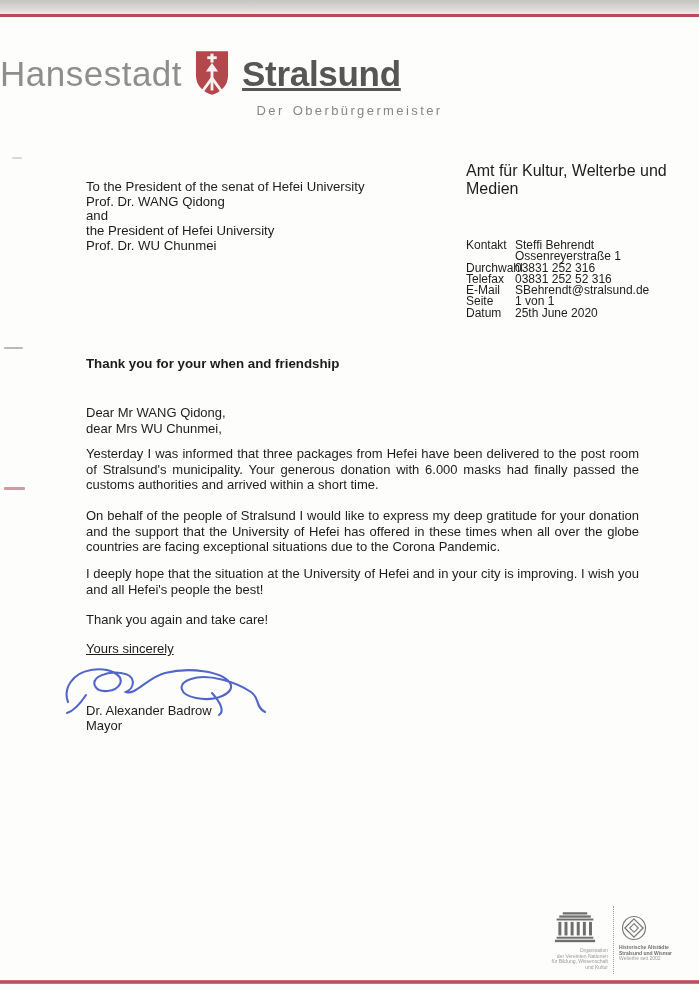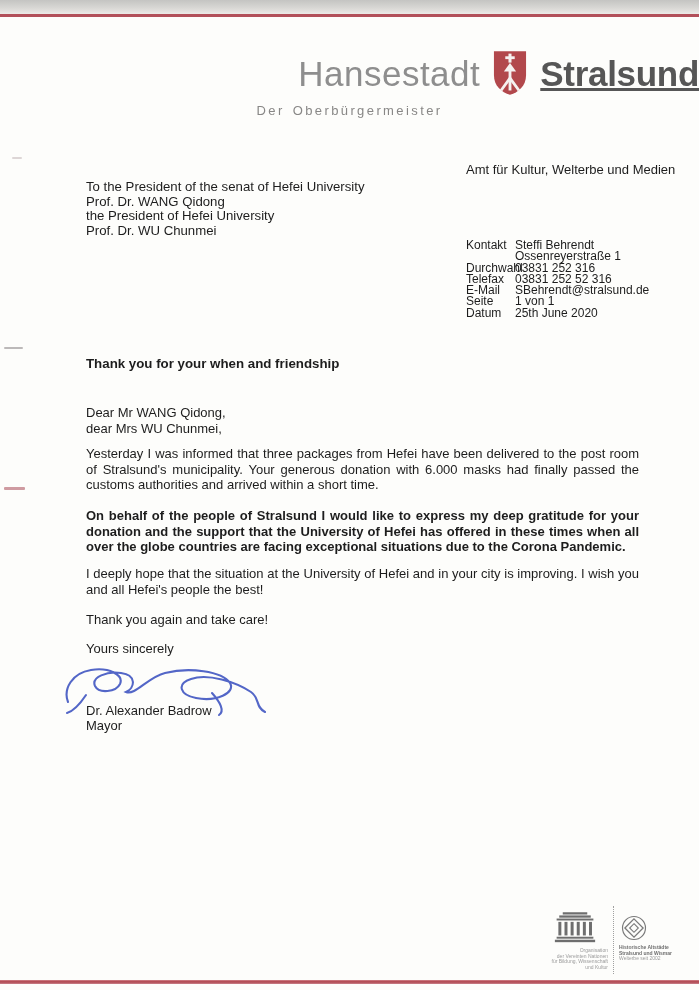--- a/index.html
+++ b/index.html
@@ -14,44 +14,44 @@
   .rule-top{position:absolute;left:0;top:14px;width:699px;height:3px;background:#b2505a;}
   .rule-bottom{position:absolute;left:0;top:980px;width:699px;height:4px;
     background:linear-gradient(180deg,#d2858b 0%,#ae434c 45%,#c9818a 100%);}
   .fold-mark{position:absolute;border-radius:1px;}
   .fm1{left:12px;top:157px;width:10px;height:2px;background:#ddd6d6;}
   .fm2{left:4px;top:347px;width:19px;height:2px;background:#bcb9b9;}
   .fm3{left:4px;top:487px;width:21px;height:3px;background:#cf9ba1;}
 
   
   .letterhead{position:absolute;left:0;top:50px;width:699px;text-align:center;}
-  .brandline{display:flex;justify-content:flex-end;align-items:center;gap:13px;height:48px;}
+  .brandline{display:flex;justify-content:flex-start;align-items:center;gap:13px;height:48px;}
   .brand-light{font-size:35px;color:#8e8e8e;letter-spacing:.5px;}
   .brand-bold{font-size:35px;font-weight:bold;color:#565656;letter-spacing:-.3px;text-decoration:underline;}
   .crest{width:34px;height:46px;margin-top:-2px;}
   .brand-sub{margin-top:5px;font-size:13px;color:#888786;letter-spacing:2.4px;word-spacing:2px;}
 
   
   .recipient{position:absolute;left:86px;top:180px;font-size:13.2px;line-height:14.7px;}
 
   
-  .department{position:absolute;left:466px;top:162px;font-size:13px;color:#1d1d1d;}
+  .department{position:absolute;left:466px;top:162px;font-size:16px;color:#1d1d1d;}
   .contact{position:absolute;left:466px;top:196px;font-size:12px;line-height:11.3px;margin-top:44px;}
   .contact .row{display:flex;}
   .contact .lbl{width:49px;flex:0 0 49px;}
   .contact .val{white-space:nowrap;}
 
   
   .subject{position:absolute;left:86px;top:356px;width:556px;font-weight:bold;font-size:13.3px;}
   .salutation{position:absolute;left:86px;top:405px;font-size:13px;line-height:15.5px;}
   .para{position:absolute;left:86px;width:553px;font-size:13px;line-height:15.6px;
     text-align:justify;margin:0;}
-  .p1{top:446px;} .p2{top:508px;font-weight:bold;} .p3{top:566px;}
+  .p1{top:446px;} .p2{top:508px;} .p3{top:566px;}
   .closing{position:absolute;left:86px;top:612px;font-size:13px;}
-  .valediction{position:absolute;left:86px;top:641px;font-size:13px;}
+  .valediction{position:absolute;left:86px;top:641px;font-size:13px;text-decoration:underline;}
   .signature{position:absolute;left:64px;top:662px;width:214px;height:54px;overflow:visible;}
   .signer{position:absolute;left:86px;top:703px;font-size:13px;line-height:15.3px;}
 
   
   .footer{position:absolute;left:542px;top:906px;width:152px;height:70px;
     display:flex;align-items:stretch;}
   .f-col{display:flex;flex-direction:column;align-items:center;}
   .f-col.unesco{width:66px;}
   .f-col.heritage{width:72px;align-items:flex-start;}
   .f-divider{border-left:1px dotted #a0a0a0;margin:0 5px;height:68px;}
@@ -86,20 +86,21 @@
         <path d="M18,29.5 L8.5,42.5 M18,29.5 L27.5,42.5" stroke="#f5f1f0" stroke-width="3" fill="none"></path>
       </svg>
       <span class="brand-bold">Stralsund</span>
     </div>
     <div class="brand-sub">Der Oberbürgermeister</div>
   </header>
 
   <div class="recipient">
     <div>To the President of the senat of Hefei University</div>
     <div>Prof. Dr. WANG Qidong</div>
+    <div>and</div>
     <div>the President of Hefei University</div>
     <div>Prof. Dr. WU Chunmei</div>
   </div>
 
   <div class="department">Amt für Kultur, Welterbe und Medien</div>
 
   <div class="contact">
     <div class="row">
       <span class="lbl">Kontakt</span>
       <span class="val">Steffi Behrendt</span>

